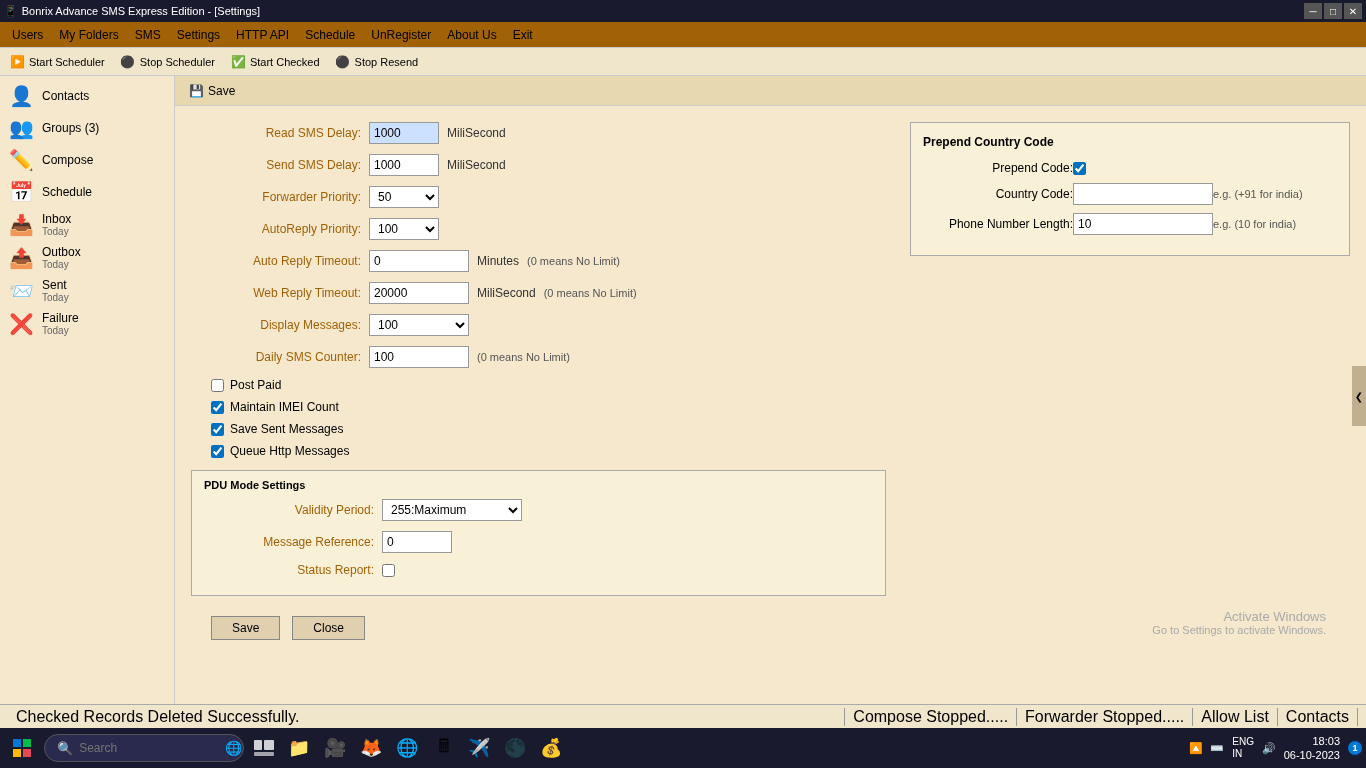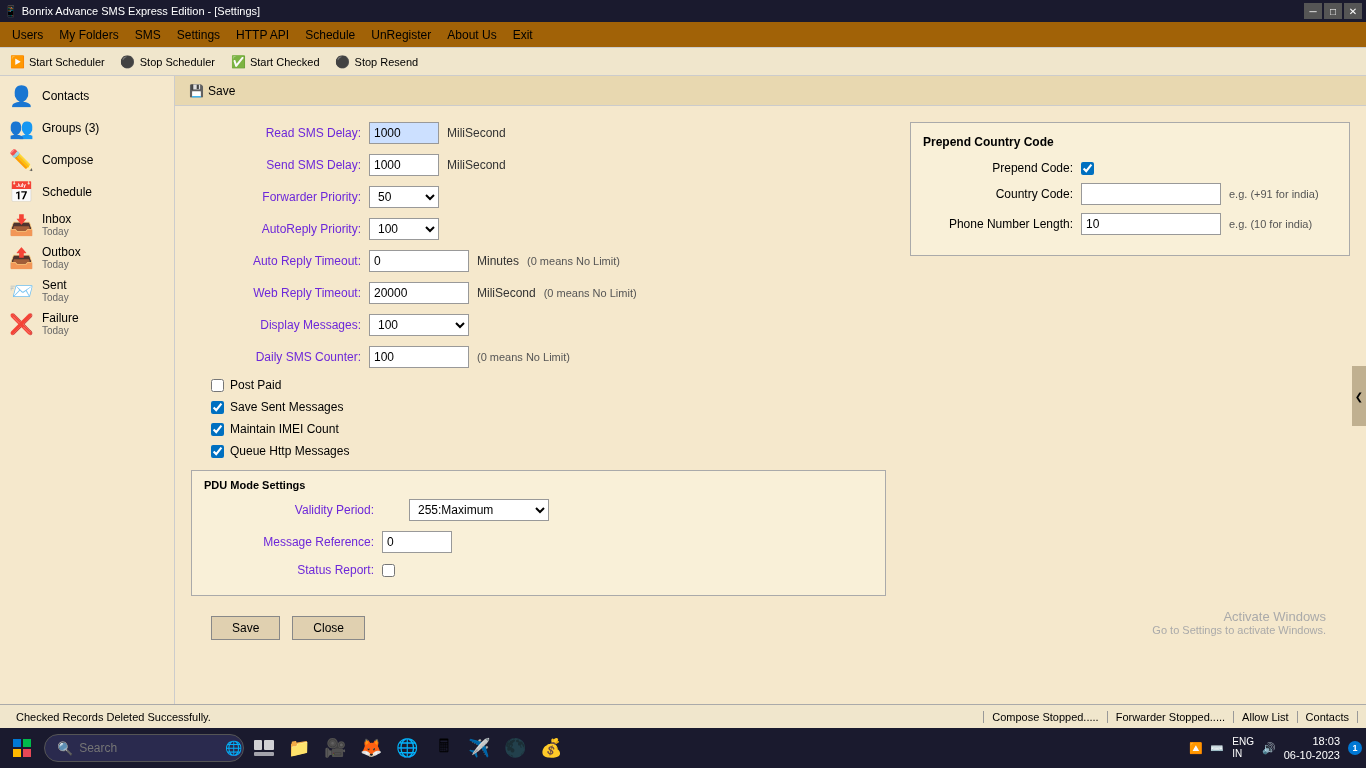--- a/index.html
+++ b/index.html
@@ -122,33 +122,33 @@
     .form-row {
       display: flex;
       align-items: center;
       margin-bottom: 10px;
       gap: 8px;
     }
     .form-label {
       width: 170px;
       text-align: right;
       font-size: 12px;
-      color: #6d28d9;
+      color: #a16207;
       flex-shrink: 0;
     }
     .form-input {
       border: 1px solid #999;
       background: white;
       padding: 2px 4px;
       font-size: 12px;
       height: 22px;
     }
     .form-input-sm { width: 70px; }
     .form-input-md { width: 100px; }
-    .form-input-lg { width: 140px; margin-left: 27px; }
+    .form-input-lg { width: 140px; }
     .form-unit { font-size: 12px; color: #333; }
     .form-note { font-size: 11px; color: #555; }
 
     select.form-input { appearance: auto; }
 
     .checkbox-row {
       display: flex;
       align-items: center;
       gap: 6px;
       margin-bottom: 8px;
@@ -175,21 +175,20 @@
       background: #f9f0d8;
     }
     .prepend-title {
       font-size: 12px;
       font-weight: bold;
       margin-bottom: 12px;
     }
     .prepend-row {
       display: flex;
       align-items: center;
-      gap: 8px;
       margin-bottom: 8px;
     }
     .prepend-label {
       width: 150px;
       text-align: right;
       font-size: 12px;
     }
     .prepend-note { font-size: 11px; color: #555; }
 
     
@@ -227,21 +226,21 @@
     .status-bar {
       position: fixed;
       bottom: 40px;
       left: 0;
       right: 0;
       height: 24px;
       background: #f0e6cc;
       border-top: 1px solid #aaa;
       display: flex;
       align-items: center;
-      font-size: 11px;
+      font-size: 16px;
       padding: 0 8px;
       gap: 0;
     }
     .status-item {
       padding: 0 8px;
       border-right: 1px solid #999;
     }
     .status-item:first-child { flex: 1; }
 
     
@@ -486,27 +485,27 @@
           <input class="form-input form-input-md" type="text" value="100" style="">
           <span class="form-note">(0 means No Limit)</span>
         </div>
 
         <div class="checkbox-row">
           <input type="checkbox" id="postPaid" style="">
           <label class="checkbox-label" for="postPaid">Post Paid</label>
         </div>
 
         <div class="checkbox-row">
+          <input type="checkbox" id="maintainImei" checked="" style="">
+          <label class="checkbox-label" for="maintainImei">Maintain IMEI Count</label>
+        </div>
+
+        <div class="checkbox-row">
           <input type="checkbox" id="saveSent" checked="" style="">
           <label class="checkbox-label" for="saveSent">Save Sent Messages</label>
-        </div>
-
-        <div class="checkbox-row">
-          <input type="checkbox" id="maintainImei" checked="" style="">
-          <label class="checkbox-label" for="maintainImei">Maintain IMEI Count</label>
         </div>
 
         <div class="checkbox-row">
           <input type="checkbox" id="queueHttp" checked="" style="">
           <label class="checkbox-label" for="queueHttp">Queue Http Messages</label>
         </div>
 
         <div class="pdu-section">
           <div class="pdu-title">PDU Mode Settings</div>
           <div class="form-row">

